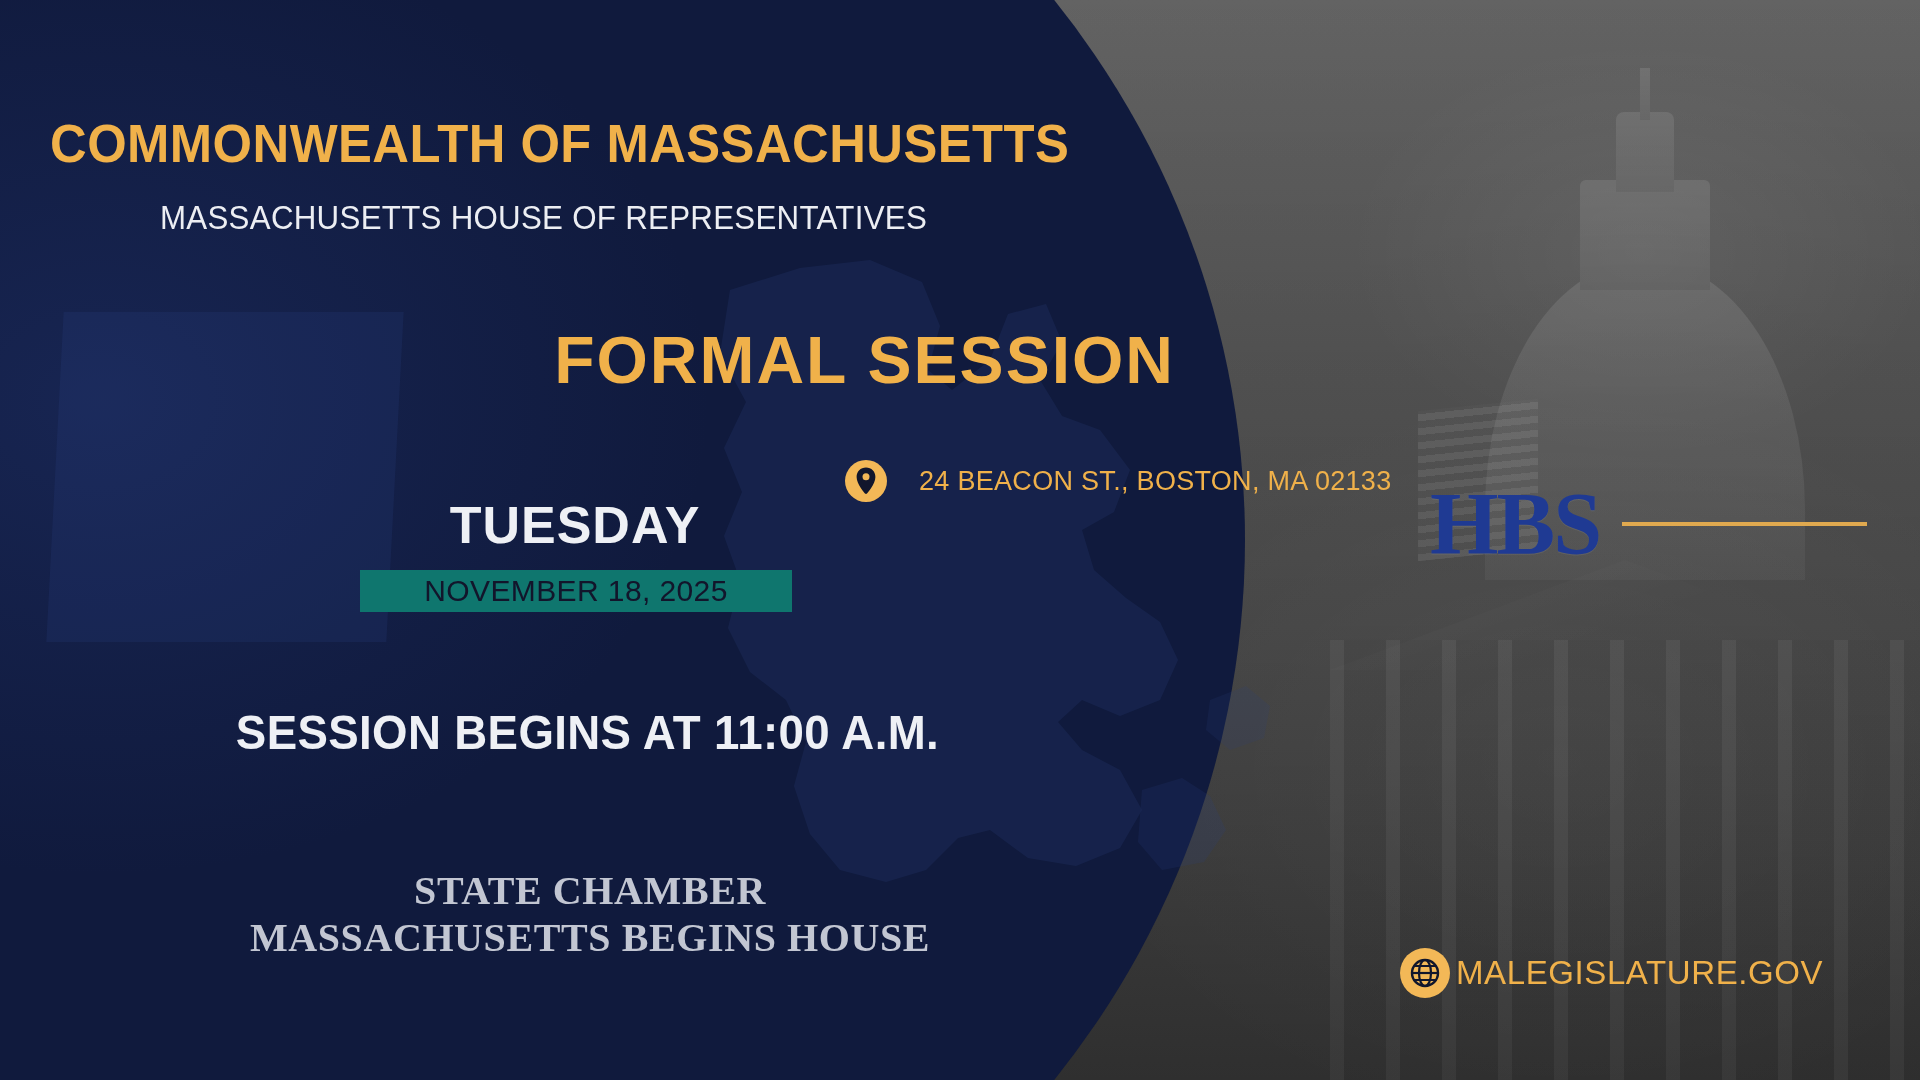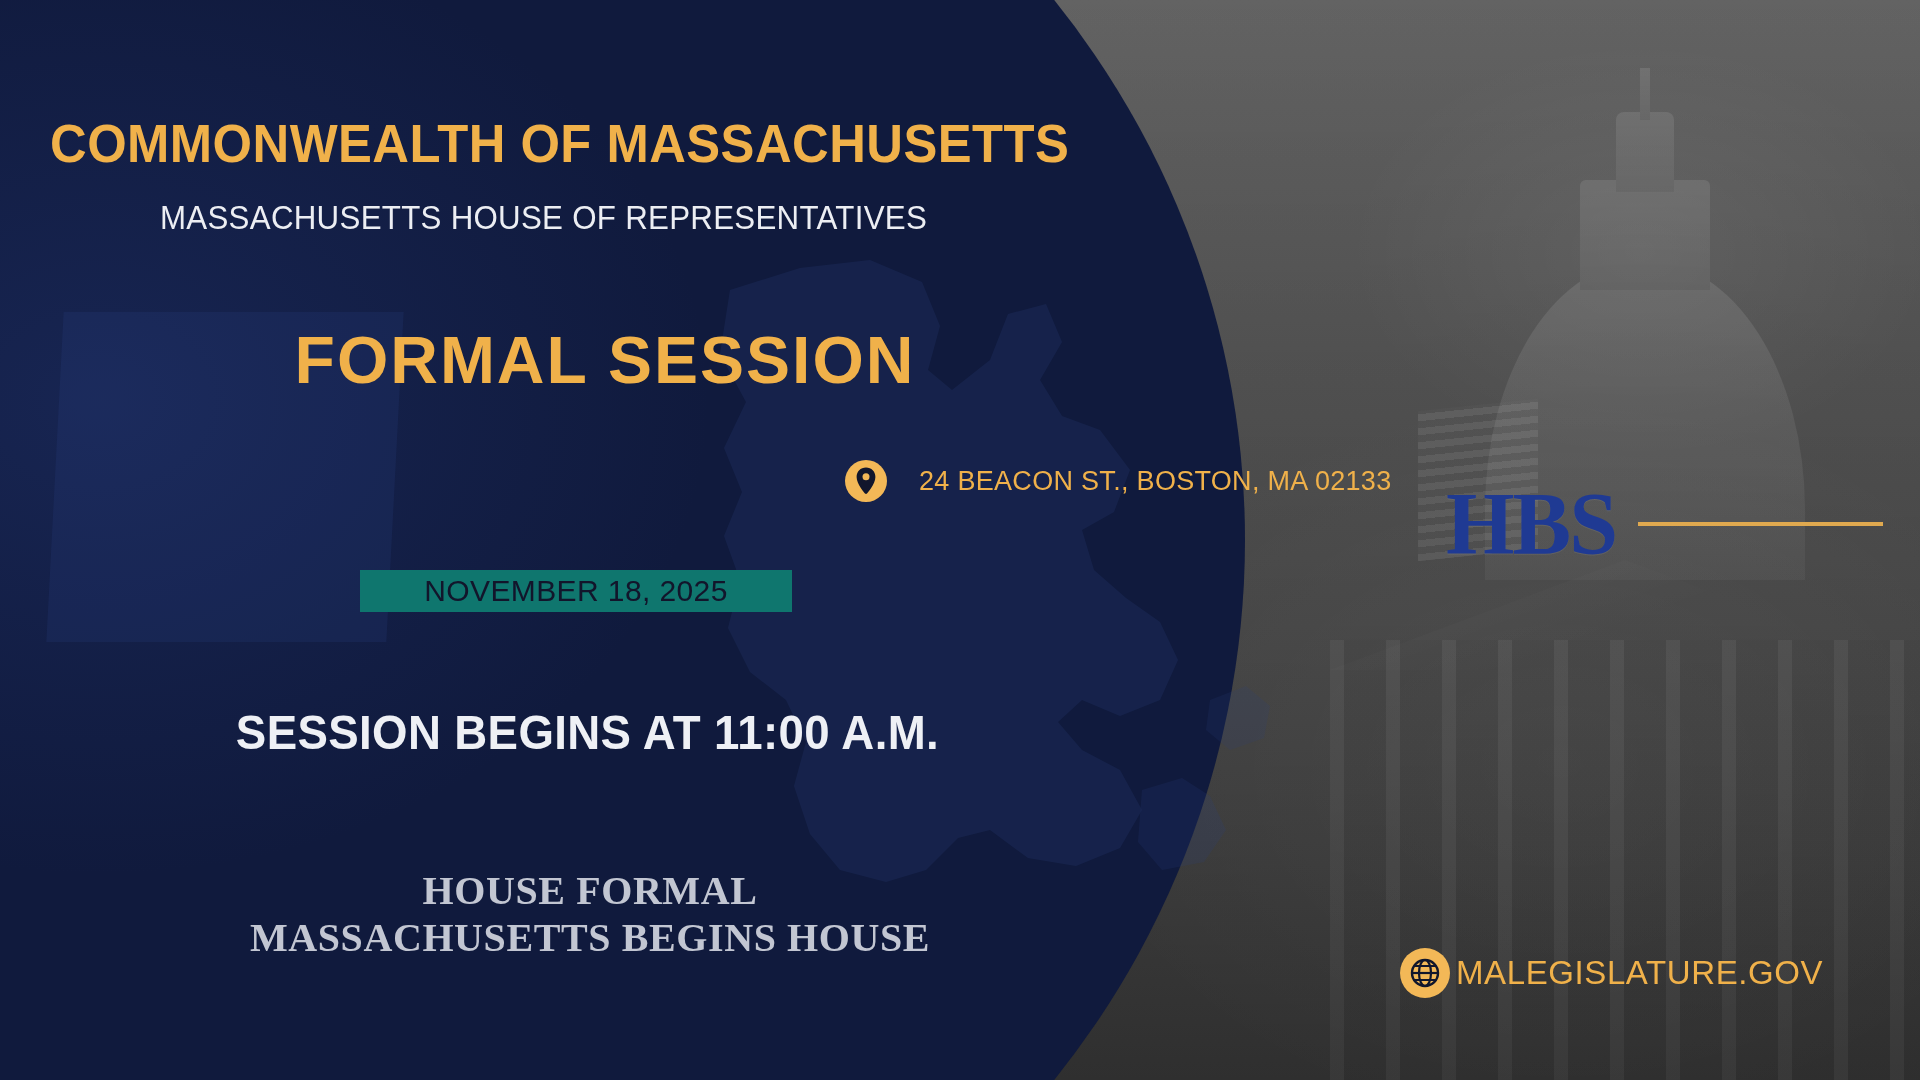--- a/index.html
+++ b/index.html
@@ -120,21 +120,21 @@
     color:#eceef3;
     font-size:34px; font-weight:500;
     letter-spacing:.3px;
     transform:scaleX(.92);
     transform-origin:left center;
     white-space:nowrap;
   }
 
   .session-type{
     position:absolute; left:0px; top:322px;
-    width:1175px; text-align:center;
+    width:1175px; text-align:right;
     color:#f0b14a;
     font-size:66px; font-weight:bold;
     letter-spacing:2px;
     white-space:nowrap;
     padding-left:35px;
   }
 
   
   .address-row{
     position:absolute; left:845px; top:460px;
@@ -188,21 +188,21 @@
     color:#c2c6d2;
     font-family:"Liberation Serif", serif;
     font-size:40px; font-weight:bold;
     line-height:1.17;
     letter-spacing:.6px;
   }
 
   
   .hbs{
     position:absolute; left:1430px; top:480px;
-    display:flex; align-items:center; gap:22px;margin-left:16px;
+    display:flex; align-items:center; gap:22px;
   }
   .hbs-mark{
     color:#1f3a93;
     font-family:"Liberation Serif", serif;
     font-size:88px; font-weight:bold;
     line-height:1;
     letter-spacing:-2px;
     text-shadow:0 1px 0 rgba(255,255,255,.08);
   }
   .hbs-words{
@@ -288,28 +288,29 @@
       <span class="pin-icon">
         <svg width="22" height="28" viewBox="0 0 22 28" xmlns="http://www.w3.org/2000/svg" aria-hidden="true">
           <path d="M11 0.5C5.5 0.5 1.6 4.6 1.6 10c0 6.8 8.1 16.2 8.4 16.6.5.6 1.5.6 2 0
                    .3-.4 8.4-9.8 8.4-16.6 0-5.4-3.9-9.5-9.4-9.5z" fill="#11162c"></path>
           <circle cx="11" cy="9.8" r="3.5" fill="#f3b857"></circle>
         </svg>
       </span>
       <span class="address-text">24 BEACON ST., BOSTON, MA 02133</span>
     </div>
 
+    <div class="day">TUESDAY</div>
     <div class="date-badge">
       <span>NOVEMBER 18, 2025</span>
     </div>
 
     <div class="begins">SESSION BEGINS AT 11:00 A.M.</div>
 
     <div class="venue">
-      <div>HOUSE FORMAL</div>
+      <div>STATE CHAMBER</div>
       <div>MASSACHUSETTS BEGINS HOUSE</div>
     </div>
   </div>
 
   <div class="hbs">
     <div class="hbs-mark">HBS</div>
     <div class="hbs-words">
       <div class="hbs-rule"></div>
       <div class="hbs-rule"></div>
     </div>

